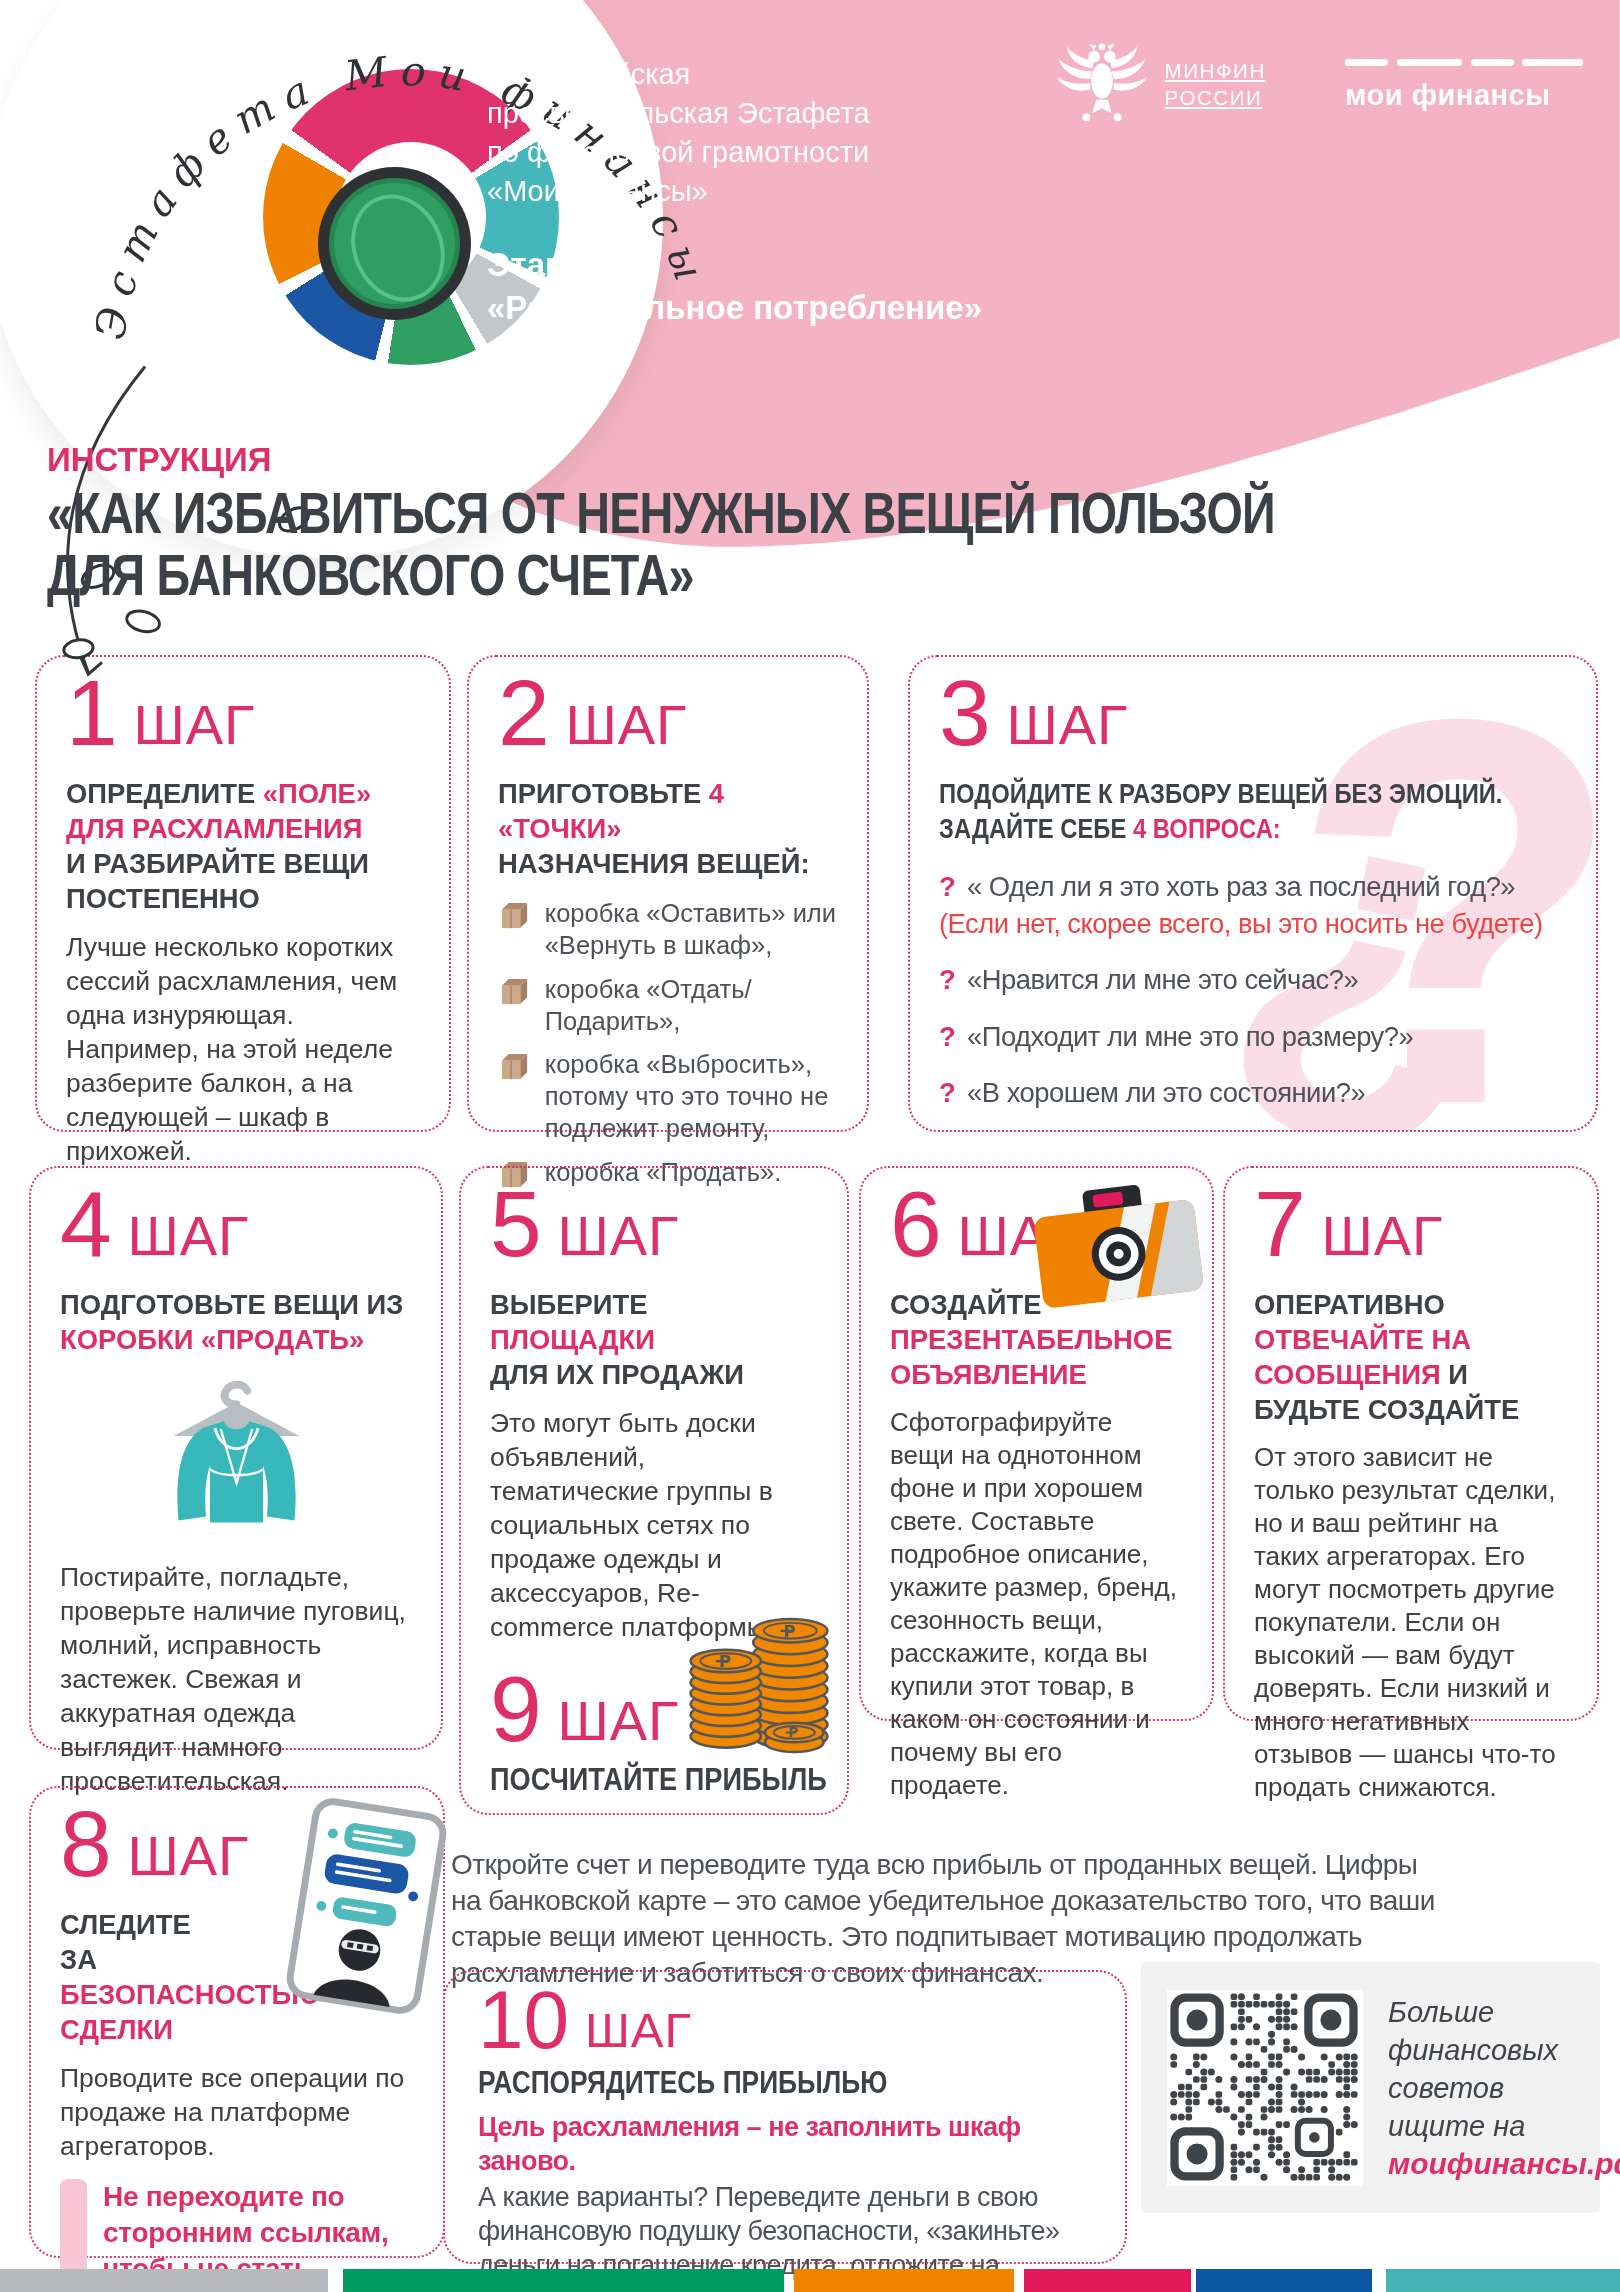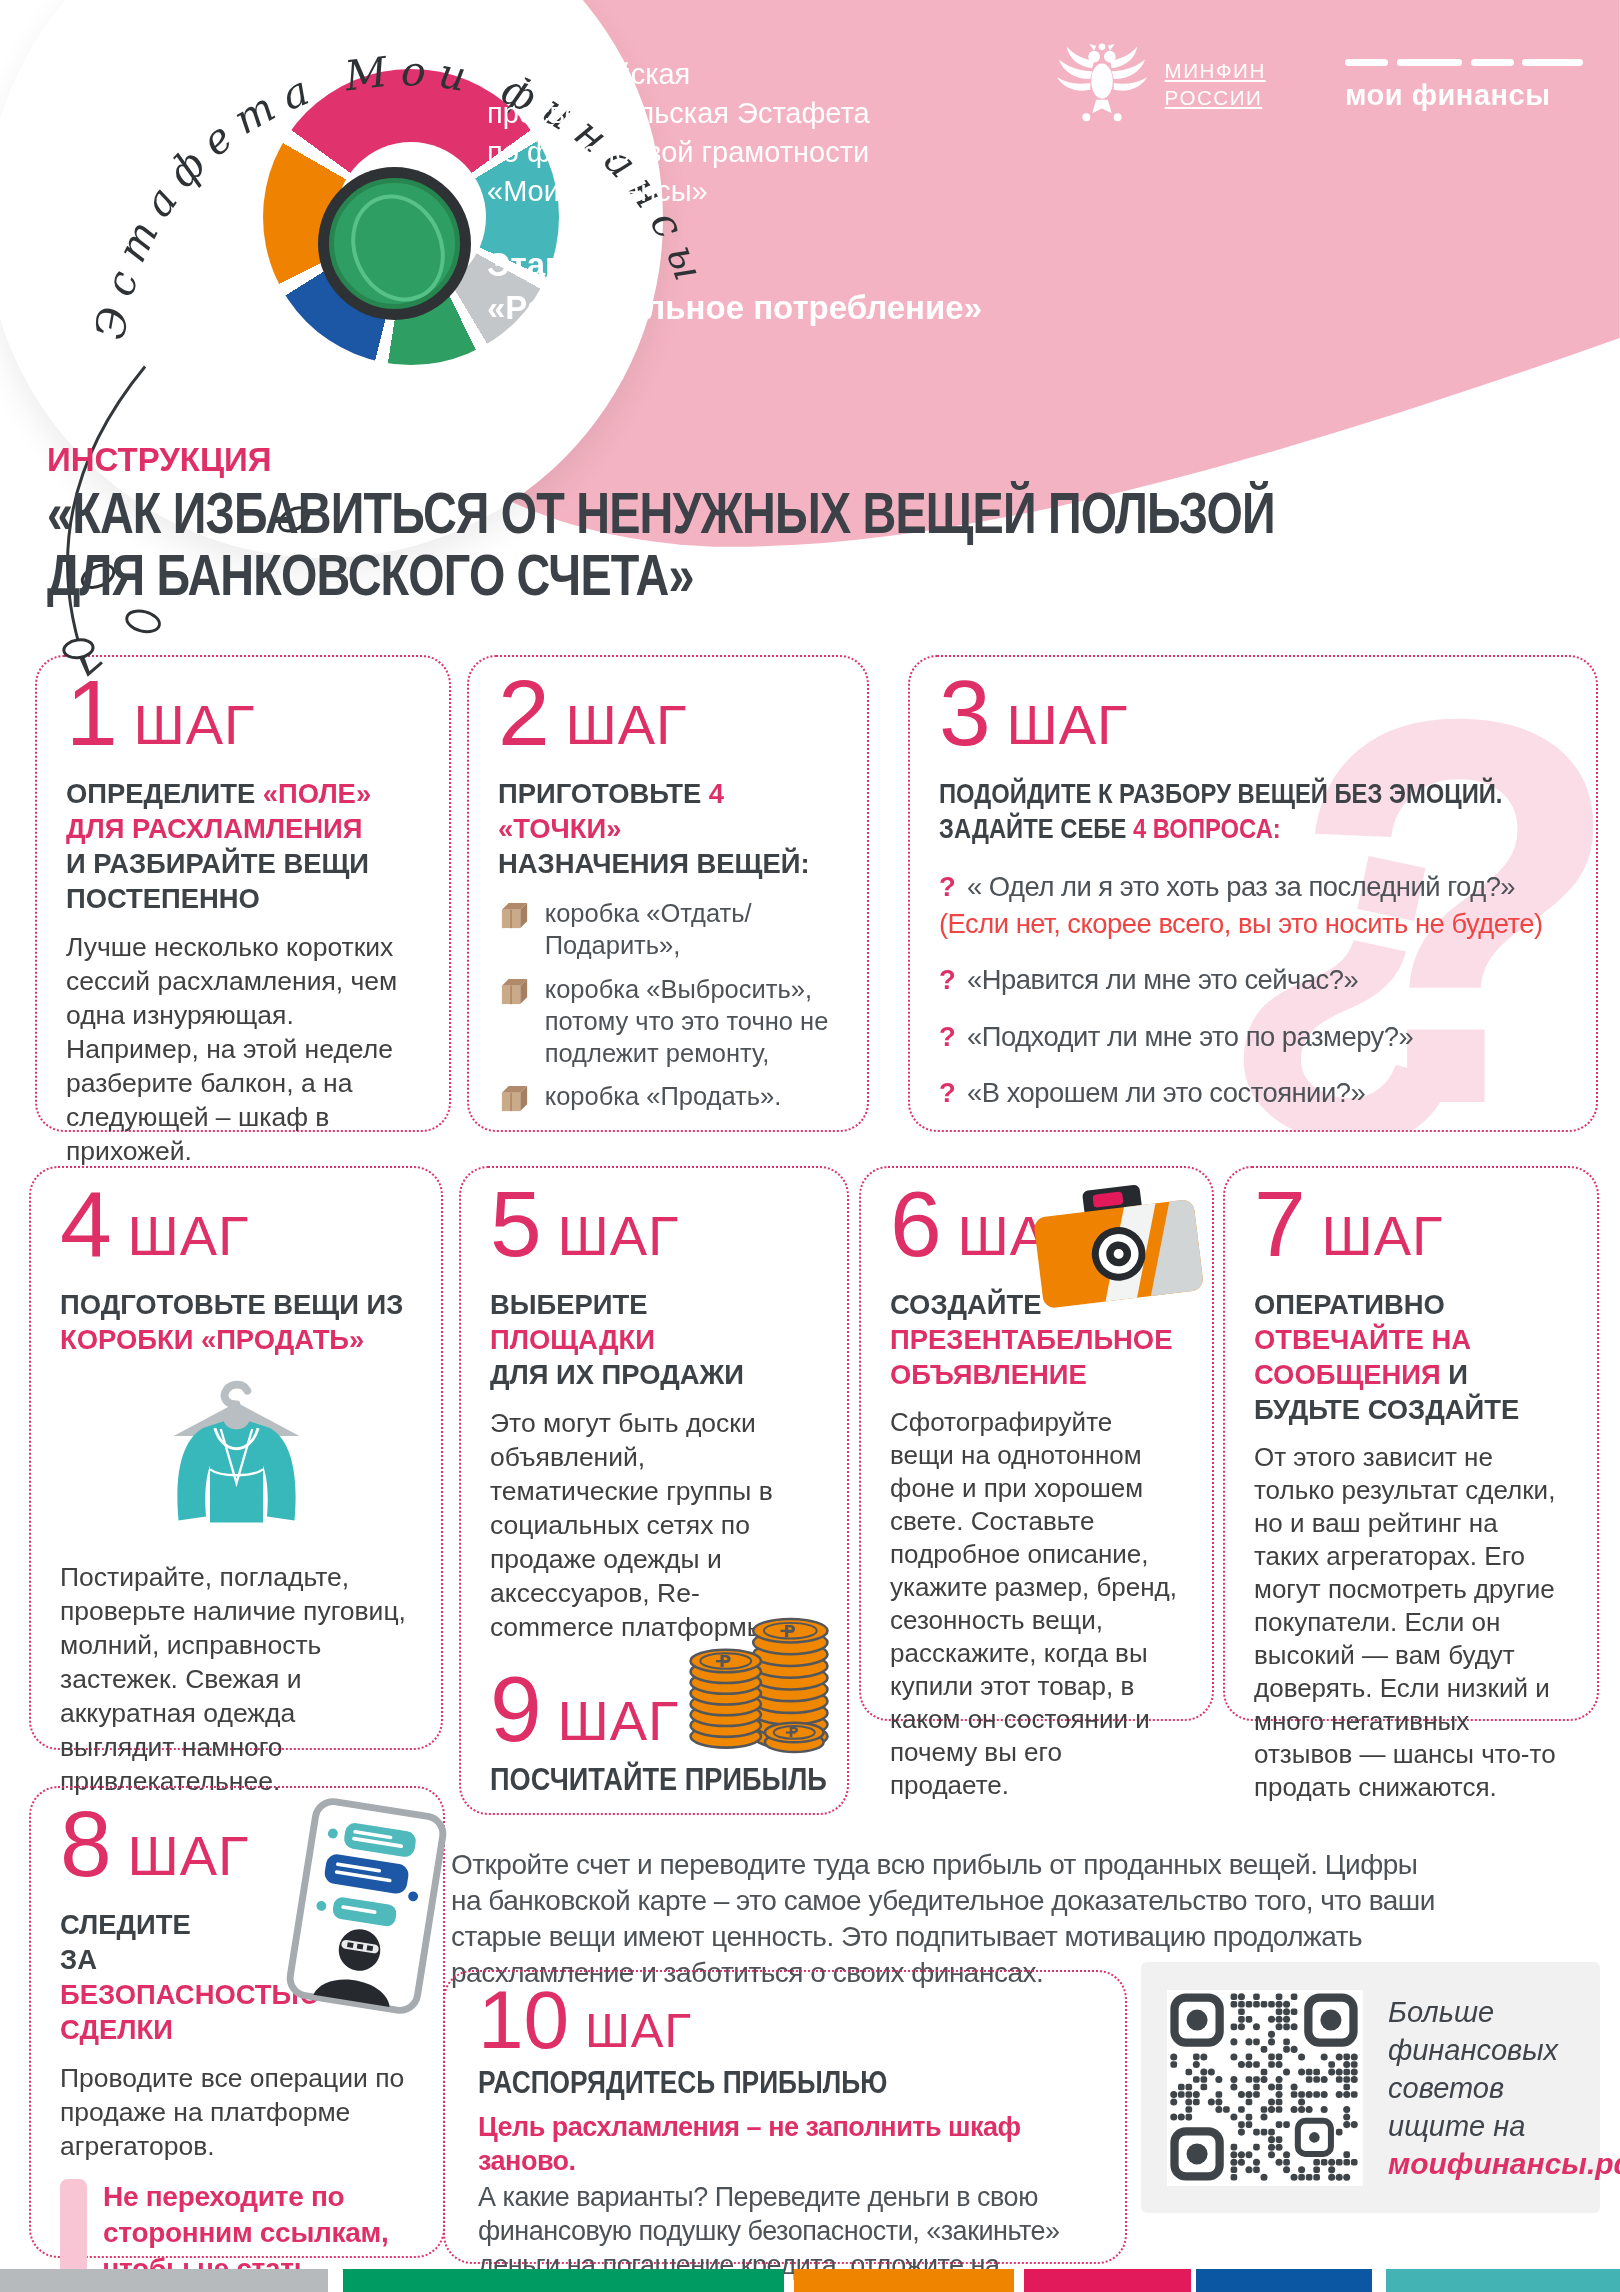--- a/index.html
+++ b/index.html
@@ -214,20 +214,29 @@
   <section class="card c2">
     <div class="numrow">
       <span class="num">2</span>
         <span class="shag">ШАГ</span>
     </div>
     <h2 class="h">
       <span>ПРИГОТОВЬТЕ</span> <span class="p">4 «ТОЧКИ»</span><br>
       <span>НАЗНАЧЕНИЯ ВЕЩЕЙ:</span>
     </h2>
     <div class="items">
+      <div class="item">
+        <svg width="33" height="33" viewBox="0 0 34 34">
+          <polygon points="4,11 11,4 30,4 23,11" fill="#b08a6a"></polygon>
+            <rect x="4" y="11" width="19" height="19" fill="#cbaa8a"></rect>
+          <polygon points="23,11 30,4 30,23 23,30" fill="#a57f61"></polygon>
+            <rect x="12.6" y="11" width="1.8" height="19" fill="#b08a6a"></rect>
+        </svg>
+          <span>коробка «Оставить» или «Вернуть в шкаф»,</span>
+      </div>
       <div class="item">
         <svg width="33" height="33" viewBox="0 0 34 34">
           <polygon points="4,11 11,4 30,4 23,11" fill="#b08a6a"></polygon>
             <rect x="4" y="11" width="19" height="19" fill="#cbaa8a"></rect>
           <polygon points="23,11 30,4 30,23 23,30" fill="#a57f61"></polygon>
             <rect x="12.6" y="11" width="1.8" height="19" fill="#b08a6a"></rect>
         </svg>
           <span>коробка «Отдать/Подарить»,</span>
       </div>
       <div class="item">
@@ -281,21 +290,21 @@
       <span>ПОДГОТОВЬТЕ ВЕЩИ ИЗ</span><br><span class="p">КОРОБКИ «ПРОДАТЬ»</span>
     </h2>
     <svg class="blouse" width="173" height="173" viewBox="0 0 176 176">
       <path d="M88 32 c-11 0 -15 -8 -10 -15 c5 -7 17 -7 21 1" fill="none" stroke="#b9bec2" stroke-width="8" stroke-linecap="round"></path>
       <polygon points="88,30 24,64 152,64" fill="#b9bec2"></polygon>
       <path d="M54 56 C36 66 24 94 29 150 L57 146 C55 122 57 106 61 94 L61 152 L115 152 L115 94 C119 106 121 122 119 146 L147 150 C152 94 140 66 122 56 L101 49 C97 60 79 60 75 49 Z" fill="#38b8bb"></path>
       <path d="M66 56 C74 84 102 84 110 56" fill="none" stroke="#fff" stroke-width="3"></path>
       <path d="M72 57 L88 112 L104 57" fill="none" stroke="#fff" stroke-width="2.4"></path>
       <path d="M61 98 C72 106 104 106 115 98" fill="none" stroke="#fff" stroke-width="2.4"></path>
     </svg>
-    <p class="body">Постирайте, погладьте, проверьте наличие пуговиц, молний, исправность застежек. Свежая и аккуратная одежда выглядит намного привлекательнее.</p>
+    <p class="body">Постирайте, погладьте, проверьте наличие пуговиц, молний, исправность застежек. Свежая и аккуратная одежда выглядит намного просветительская.</p>
   </section>
 
   <section class="card c5">
     <div class="numrow">
       <span class="num">5</span>
         <span class="shag">ШАГ</span>
     </div>
     <h2 class="h">
       <span>ВЫБЕРИТЕ</span> <span class="p">ПЛОЩАДКИ</span><br>
       <span>ДЛЯ ИХ ПРОДАЖИ</span>

